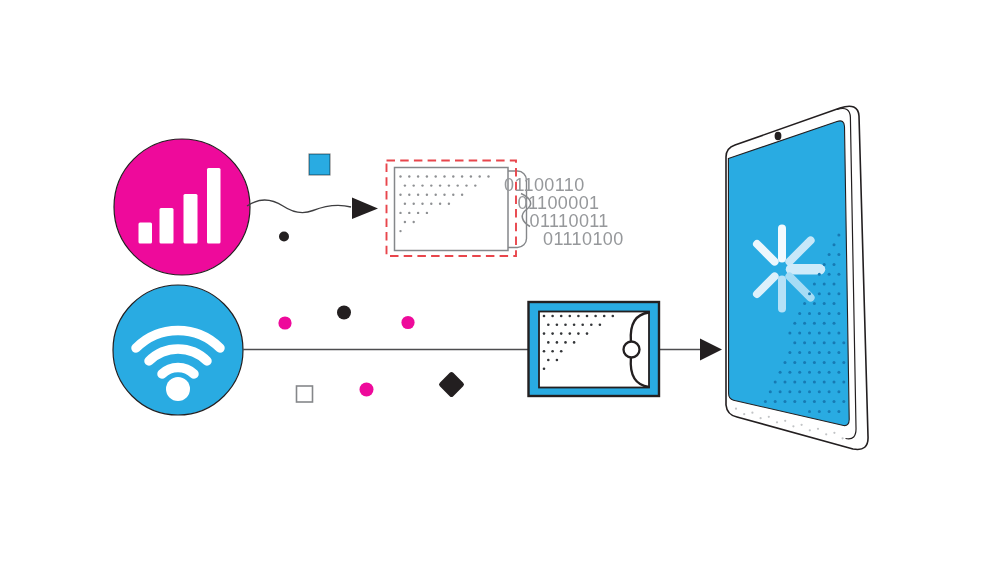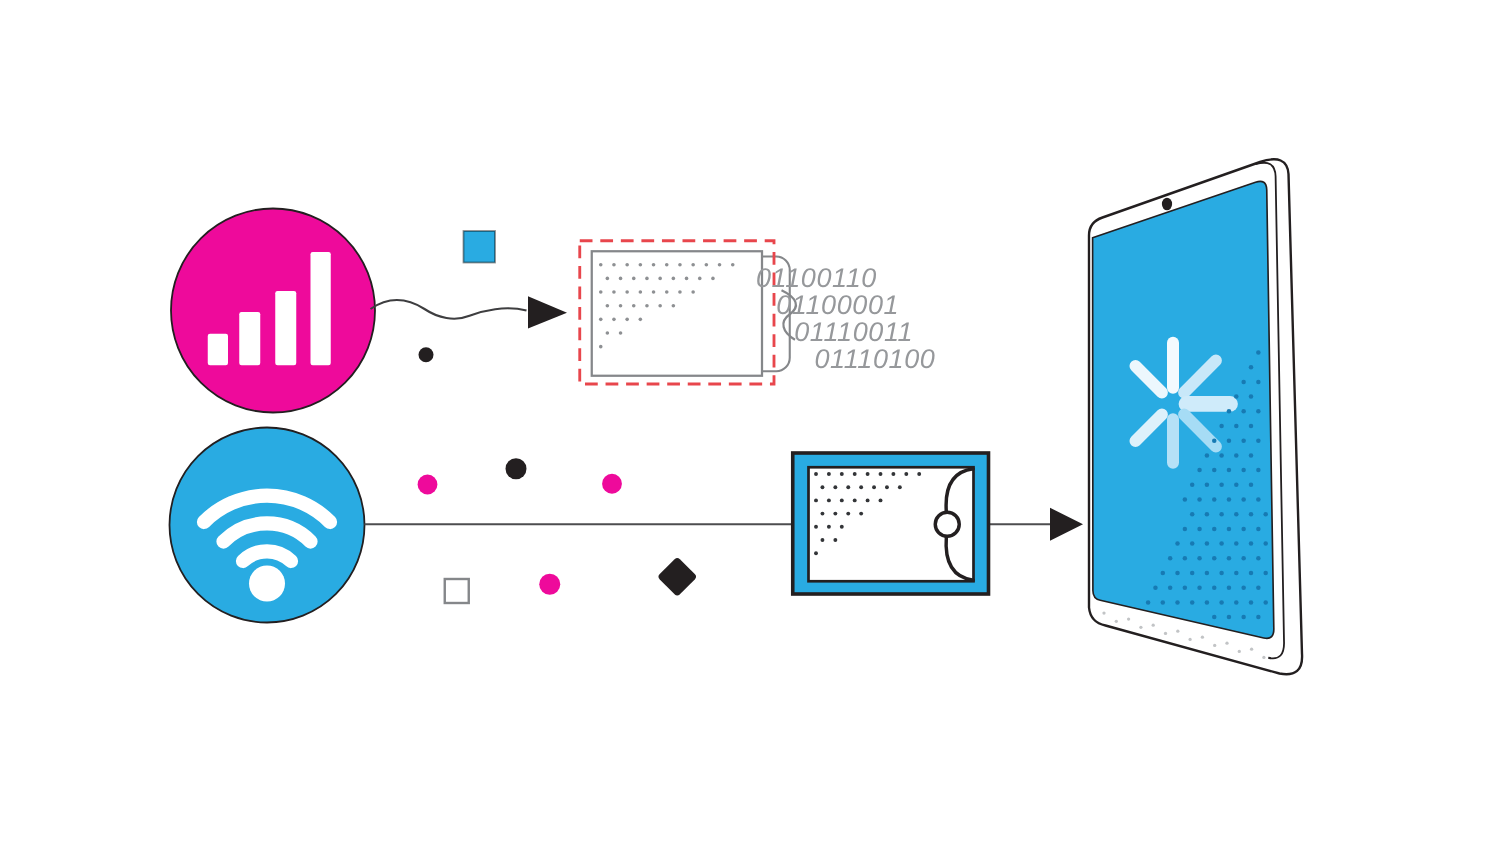--- a/index.html
+++ b/index.html
@@ -1,17 +1,17 @@
 <!DOCTYPE html>
 <html><head>
 <meta charset="utf-8">
 <style>
   html,body{margin:0;padding:0;background:#ffffff;}
   .canvas{position:relative;width:980px;height:562px;background:#ffffff;overflow:hidden;
-          font-family:"Liberation Sans",sans-serif;font-style:italic;}
+          font-family:"Liberation Sans",sans-serif;}
   svg{display:block;}
   text.binary{font-family:"Liberation Sans",sans-serif;font-size:18px;letter-spacing:0.4px;}
 </style>
 </head>
 <body>
 
 <div class="canvas">
 <svg width="1000" height="562" viewBox="0 0 1000 562">
 
   <g>

